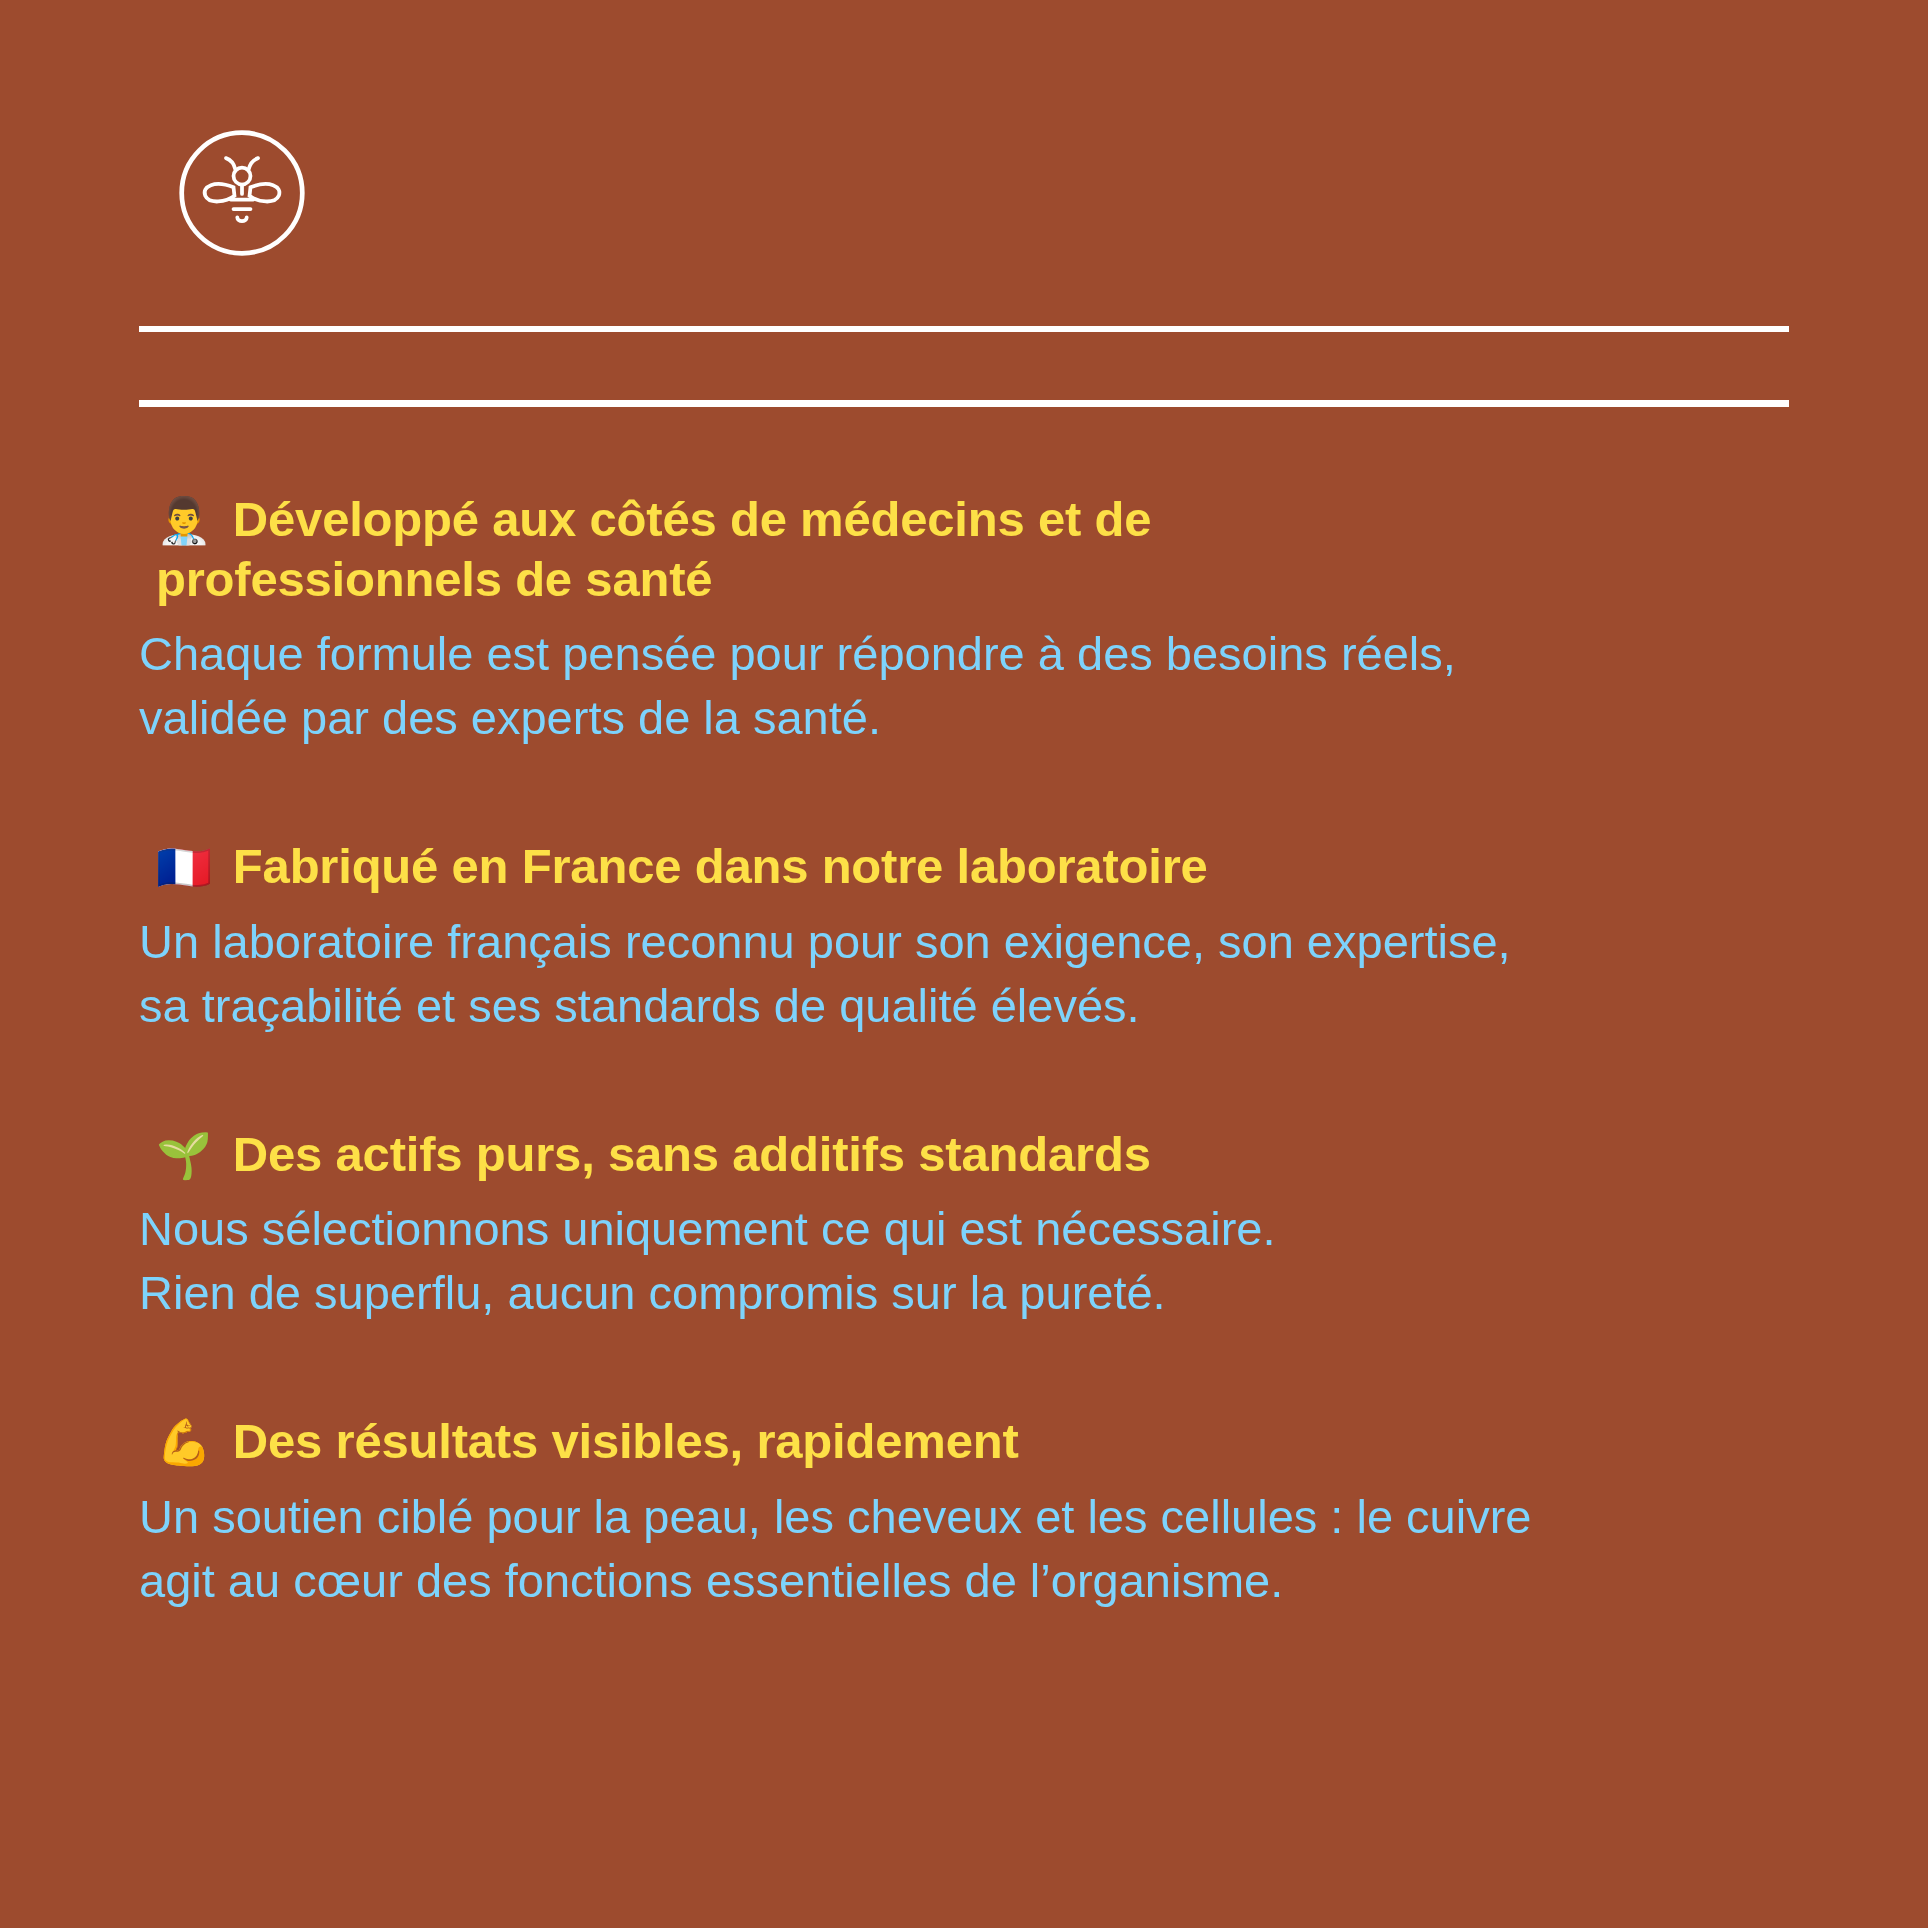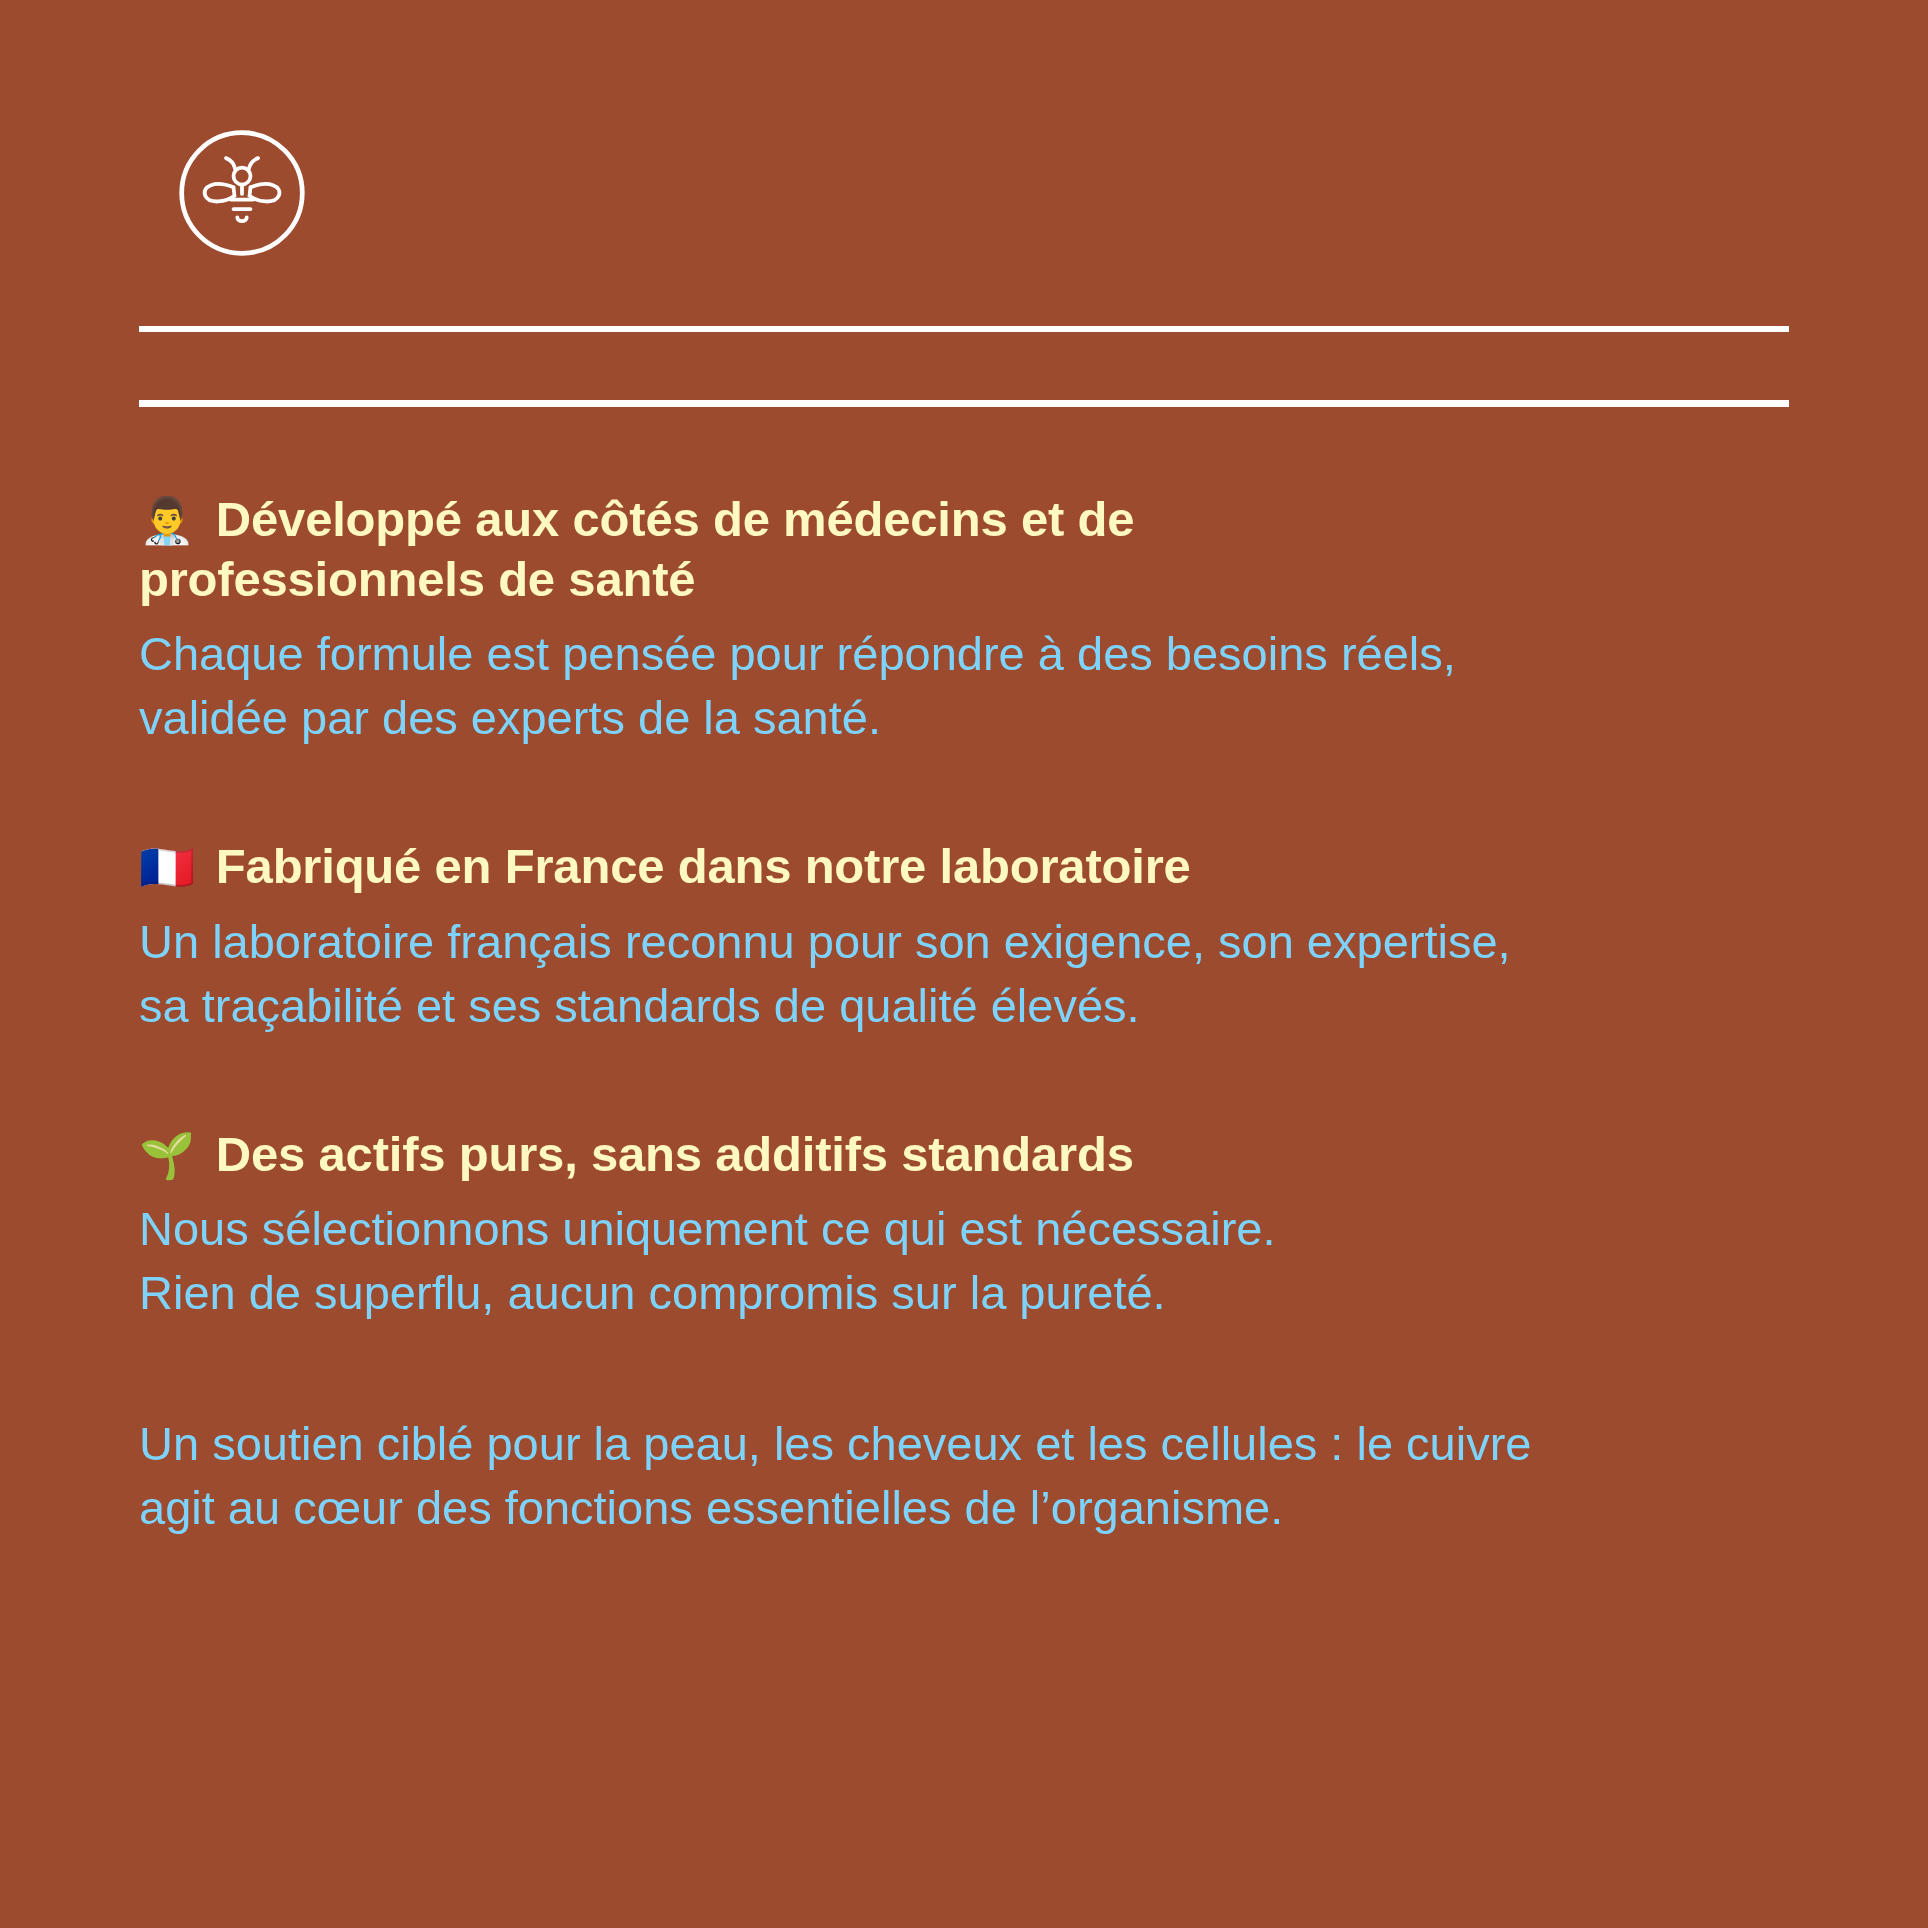--- a/index.html
+++ b/index.html
@@ -55,27 +55,28 @@
     white-space:nowrap;
   }
   .tagline b { font-weight:bold; }
 
   
   .promises { margin-top:83px; }
   .promise { margin-bottom:87px; }
   .promise:last-child { margin-bottom:0; }
 
   .promise-head {
-    color:#fef9c3;
+    color:#fde047;
     font-size:49px;
     font-weight:bold;
     line-height:1.22;
     letter-spacing:-0.2px;
     display:block;
     max-width:1309px;
+    margin-left:17px;
   }
   .promise-emoji {
     font-size:45px;
     display:inline-block;
     margin-right:21px;
     vertical-align:baseline;
     line-height:1;
   }
   .promise-body {
     color:#7dd3fc;
@@ -138,20 +139,23 @@
 
       <div class="promise">
         <div class="promise-head">
           <span class="promise-emoji">🌱</span><span>Des actifs purs, sans additifs standards</span>
         </div>
         <div class="promise-body">Nous sélectionnons uniquement ce qui est nécessaire.
 Rien de superflu, aucun compromis sur la pureté.</div>
       </div>
 
       <div class="promise">
+        <div class="promise-head">
+          <span class="promise-emoji">💪</span><span>Des résultats visibles, rapidement</span>
+        </div>
         <div class="promise-body">Un soutien ciblé pour la peau, les cheveux et les cellules : le cuivre
 agit au cœur des fonctions essentielles de l’organisme.</div>
       </div>
 
     </div>
   </div>
 </div>
 
 
 </body></html>

